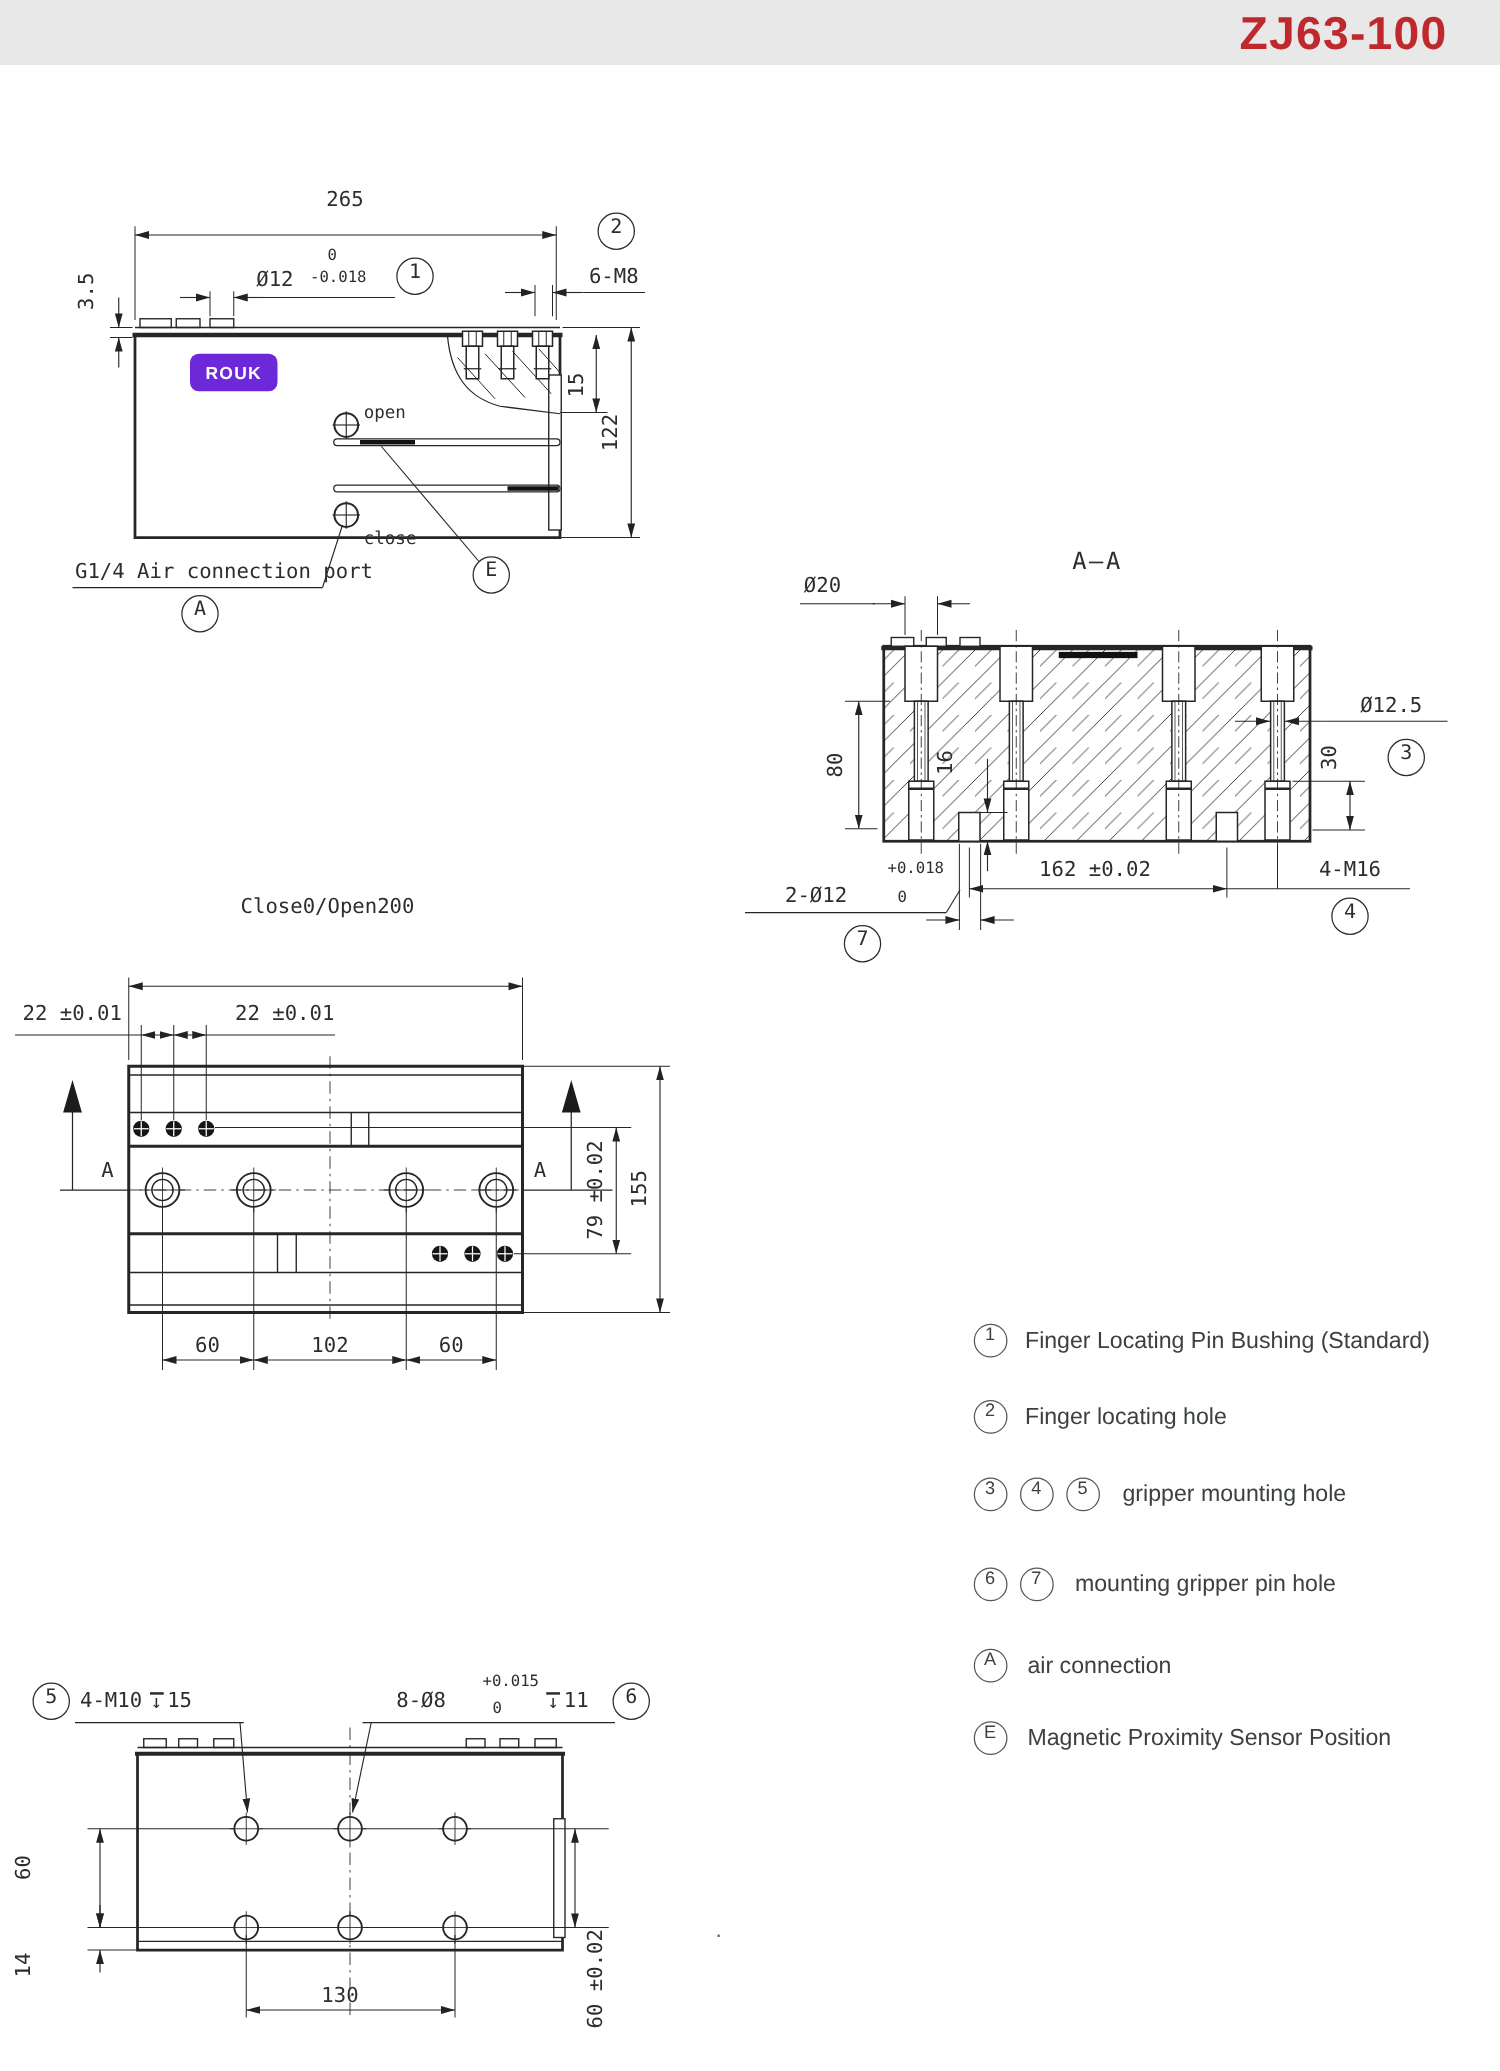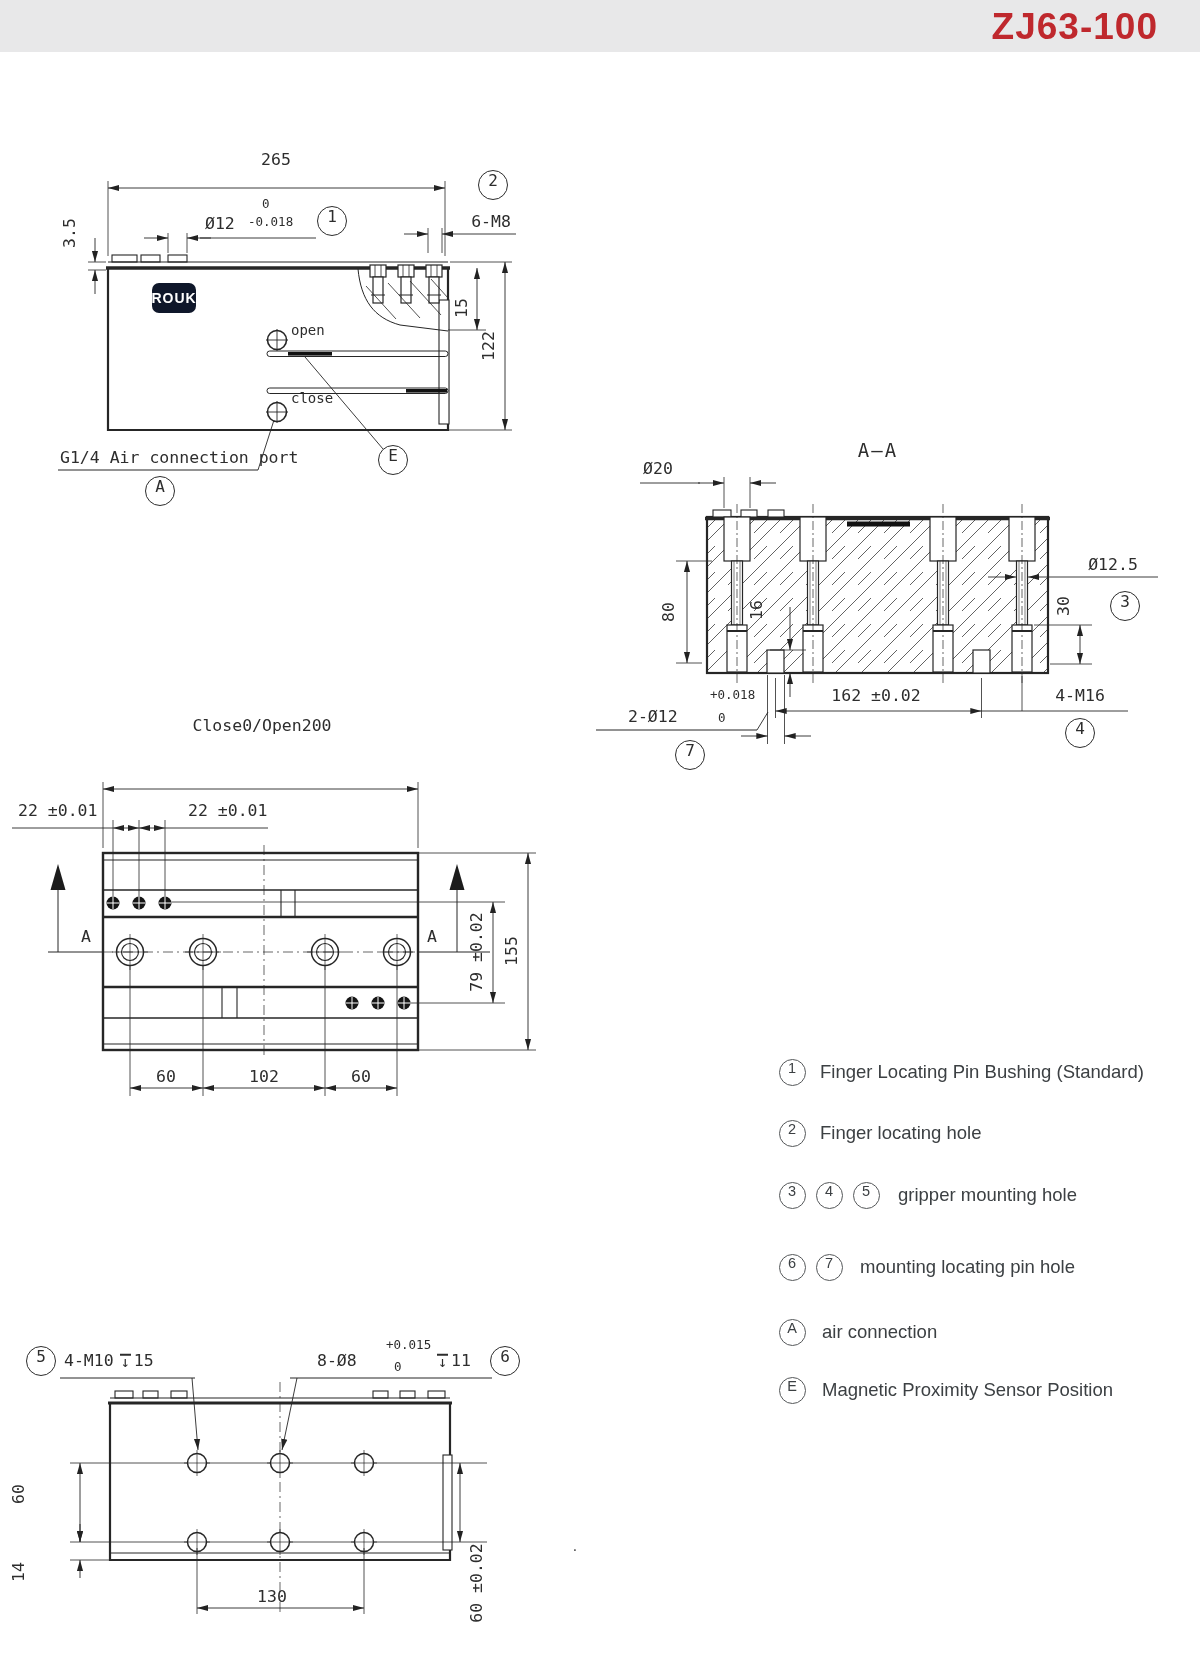--- a/index.html
+++ b/index.html
@@ -34,22 +34,22 @@
     text-align:center; line-height:28px;
     font:16px "DejaVu Sans Mono", monospace; color:#2d2d2d;
     background:#fff; box-sizing:border-box;
   }
   .depth {
     display:inline-block; border-top:2px solid #2d2d2d;
     line-height:13px; padding:0 1px; margin:0 3px 0 6px;
     font-size:15px; vertical-align:-1px;
   }
   .logo {
-    position:absolute; left:152px; top:283px; width:44px; height:30px;
-    background:#0f172a; border-radius:7px; color:#fff;
+    position:absolute; left:152px; top:283px; width:70px; height:30px;
+    background:#6d28d9; border-radius:7px; color:#fff;
     display:flex; align-items:center; justify-content:center;
     font:700 14px "Liberation Sans", sans-serif; letter-spacing:1px;
   }
   
   .lref {
     position:absolute; width:27px; height:27px; margin:-13.5px 0 0 -13.5px;
     border:1.5px solid #55585a; border-radius:50%;
     text-align:center; line-height:25px; box-sizing:border-box;
     font:400 14.5px "Liberation Sans", sans-serif; color:#3c4043;
   }
@@ -395,21 +395,21 @@
 <div class="t r90" style="left:70px;top:233px">3.5</div>
 <div class="t l" style="left:205px;top:224px">Ø12</div>
 <div class="t l tol" style="left:262px;top:204px">0</div>
 <div class="t l tol" style="left:248px;top:222px">-0.018</div>
 <div class="refc" style="left:332px;top:221px">1</div>
 <div class="refc" style="left:493px;top:185px">2</div>
 <div class="t c" style="left:491px;top:222px">6-M8</div>
 <div class="t r90" style="left:462px;top:308px">15</div>
 <div class="t r90" style="left:489px;top:346px">122</div>
 <div class="t l sm" style="left:291px;top:330px">open</div>
-<div class="t l sm" style="left:291px;top:398px">close</div>
+<div class="t l sm" style="left:291px;top:431px">close</div>
 <div class="t l" style="left:60px;top:458px">G1/4 Air connection port</div>
 <div class="refc" style="left:160px;top:491px">A</div>
 <div class="refc" style="left:393px;top:460px">E</div>
 <div class="logo">ROUK</div>
 
 <div class="t c ttl" style="left:878px;top:450px">A—A</div>
 <div class="t c" style="left:658px;top:469px">Ø20</div>
 <div class="t r90" style="left:669px;top:612px">80</div>
 <div class="t r90" style="left:757px;top:610px">16</div>
 <div class="t c" style="left:1113px;top:565px">Ø12.5</div>
@@ -458,20 +458,20 @@
   <span class="lref" style="left:792px;top:1133px">2</span>
   <span class="ltext" style="left:820px;top:1133px">Finger locating hole</span>
 
   <span class="lref" style="left:792px;top:1195px">3</span>
   <span class="lref" style="left:829px;top:1195px">4</span>
   <span class="lref" style="left:866px;top:1195px">5</span>
   <span class="ltext" style="left:898px;top:1195px">gripper mounting hole</span>
 
   <span class="lref" style="left:792px;top:1267px">6</span>
   <span class="lref" style="left:829px;top:1267px">7</span>
-  <span class="ltext" style="left:860px;top:1267px">mounting locating pin hole</span>
+  <span class="ltext" style="left:860px;top:1267px">mounting gripper pin hole</span>
 
   <span class="lref" style="left:792px;top:1332px">A</span>
   <span class="ltext" style="left:822px;top:1332px">air connection</span>
 
   <span class="lref" style="left:792px;top:1390px">E</span>
   <span class="ltext" style="left:822px;top:1390px">Magnetic Proximity Sensor Position</span>
 </div>
 
 </body></html>

